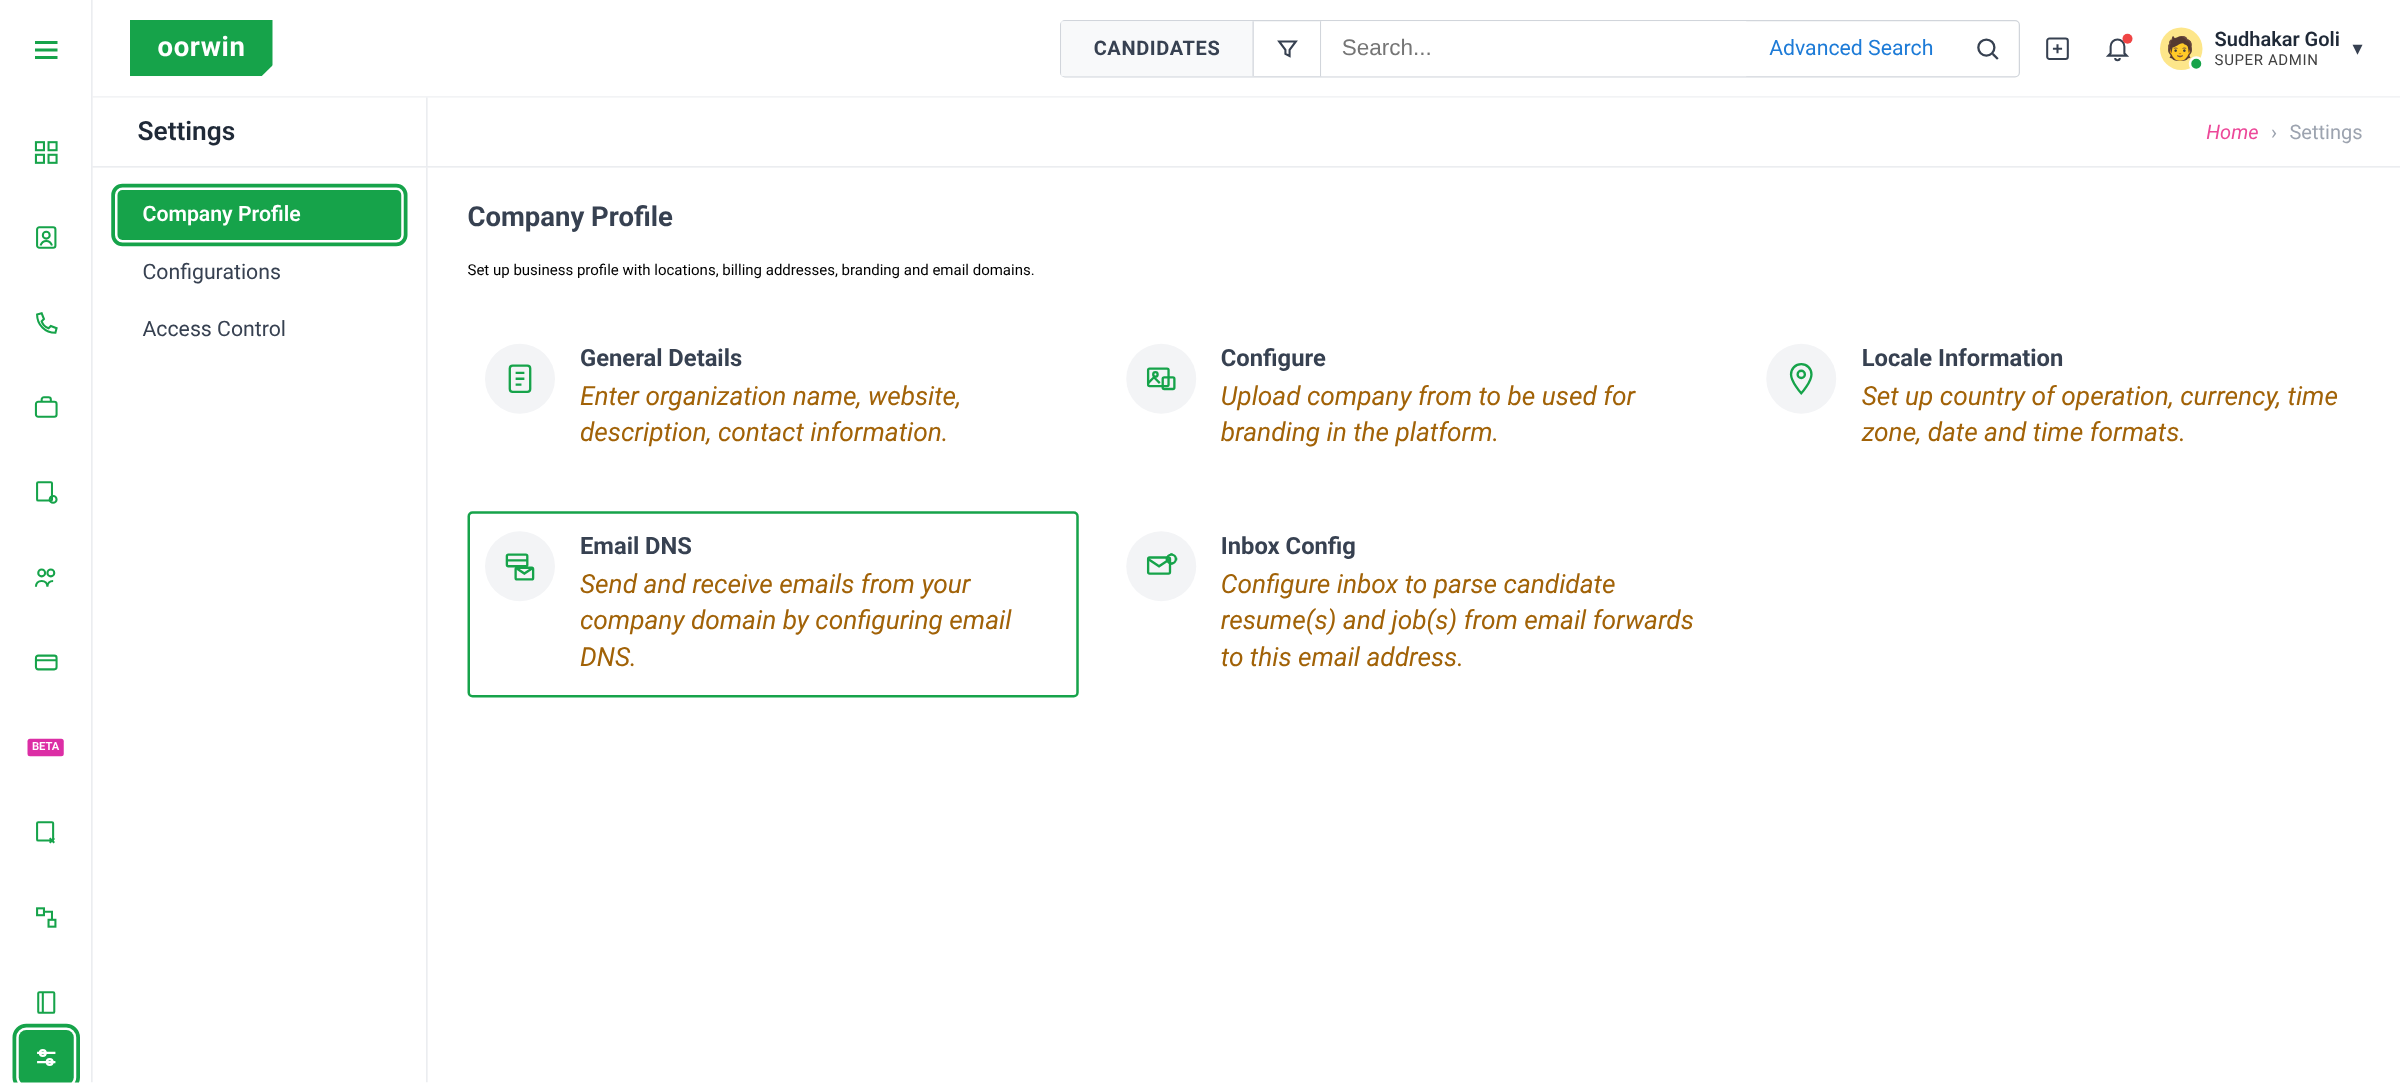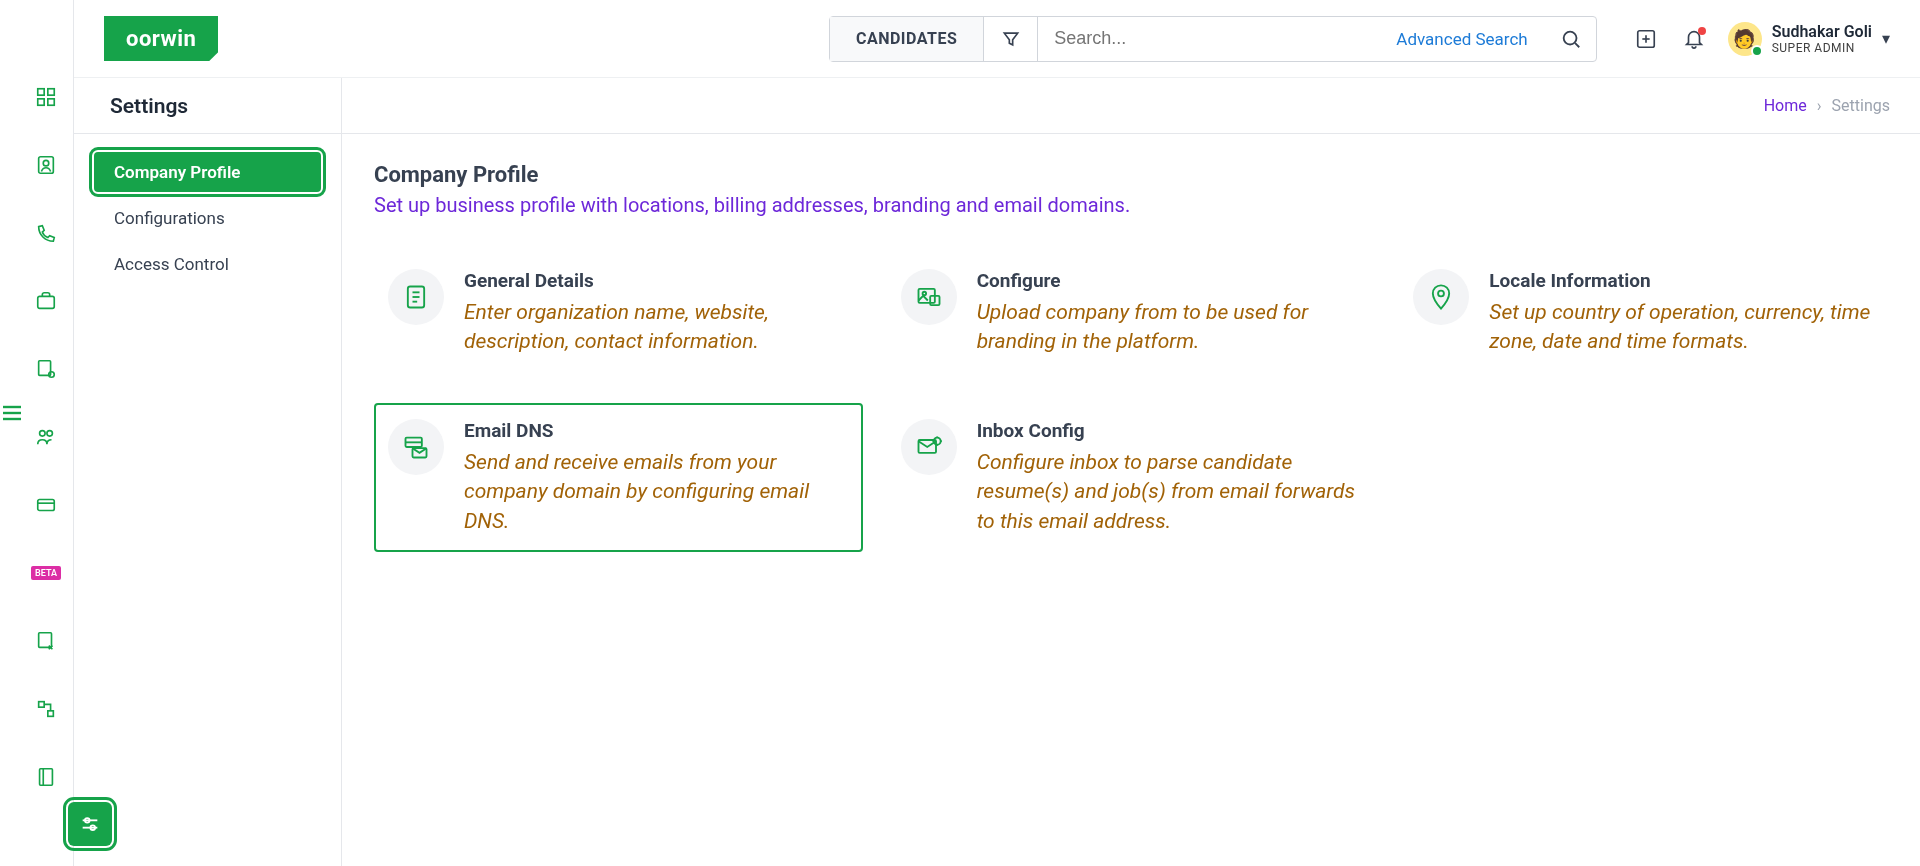--- a/index.html
+++ b/index.html
@@ -10,21 +10,21 @@
     width: 1920px;
     height: 866px;
     overflow: hidden;
     display: flex;
   }
   
   .rail {
     width: 74px;
     border-right: 1px solid #e5e7eb;
     display: flex;
-    flex-direction: row;
+    flex-direction: column;
     align-items: center;
     padding-top: 28px;
     padding-bottom: 20px;
   }
   .rail .burger {
     width: 24px; height: 24px;
     margin-bottom: 48px;
     cursor: pointer;
   }
   .rail ul.top-list { list-style: none; display: flex; flex-direction: column; gap: 24px; }
@@ -55,21 +55,21 @@
     flex: 1;
     display: flex;
     flex-direction: column;
   }
   
   .topbar {
     height: 78px;
     display: flex;
     align-items: center;
     padding: 0 30px;
-    gap: 35px;
+    gap: 16px;
     border-bottom: 1px solid #eef0f2;
   }
   .logo {
     background: #16a34a;
     color: #fff;
     font-weight: 700;
     font-size: 22px;
     letter-spacing: .5px;
     padding: 10px 22px;
     clip-path: polygon(0 0, 100% 0, 100% 80%, 92% 100%, 0 100%);
@@ -157,21 +157,21 @@
   }
   .breadcrumb {
     margin-left: auto;
     padding-right: 30px;
     font-size: 16px;
     color: #9ca3af;
     display: flex;
     align-items: center;
     gap: 10px;
   }
-  .breadcrumb .bc-link { color:#6d28d9; cursor:pointer; }
+  .breadcrumb .bc-link { color:#ec4899; cursor:pointer;font-style:italic; }
   
   .content {
     flex: 1;
     display: flex;
   }
   .subnav {
     width: 268px;
     border-right: 1px solid #e5e7eb;
     padding: 18px 20px;
   }
@@ -193,23 +193,23 @@
   .page {
     flex: 1;
     padding: 28px 32px;
   }
   .page h1 {
     font-size: 22px;
     font-weight: 700;
     color: #374151;
   }
   .page .sub {
-    font-size: 20px;
-    color: #6d28d9;
-    margin-top: 6px;
+    font-size: 12px;
+    color: #000000;
+    margin-top: 22px;
   }
   .tiles {
     margin-top: 36px;
     display: grid;
     grid-template-columns: repeat(3, 1fr);
     gap: 30px 24px;
   }
   .tile {
     display: flex;
     gap: 20px;

